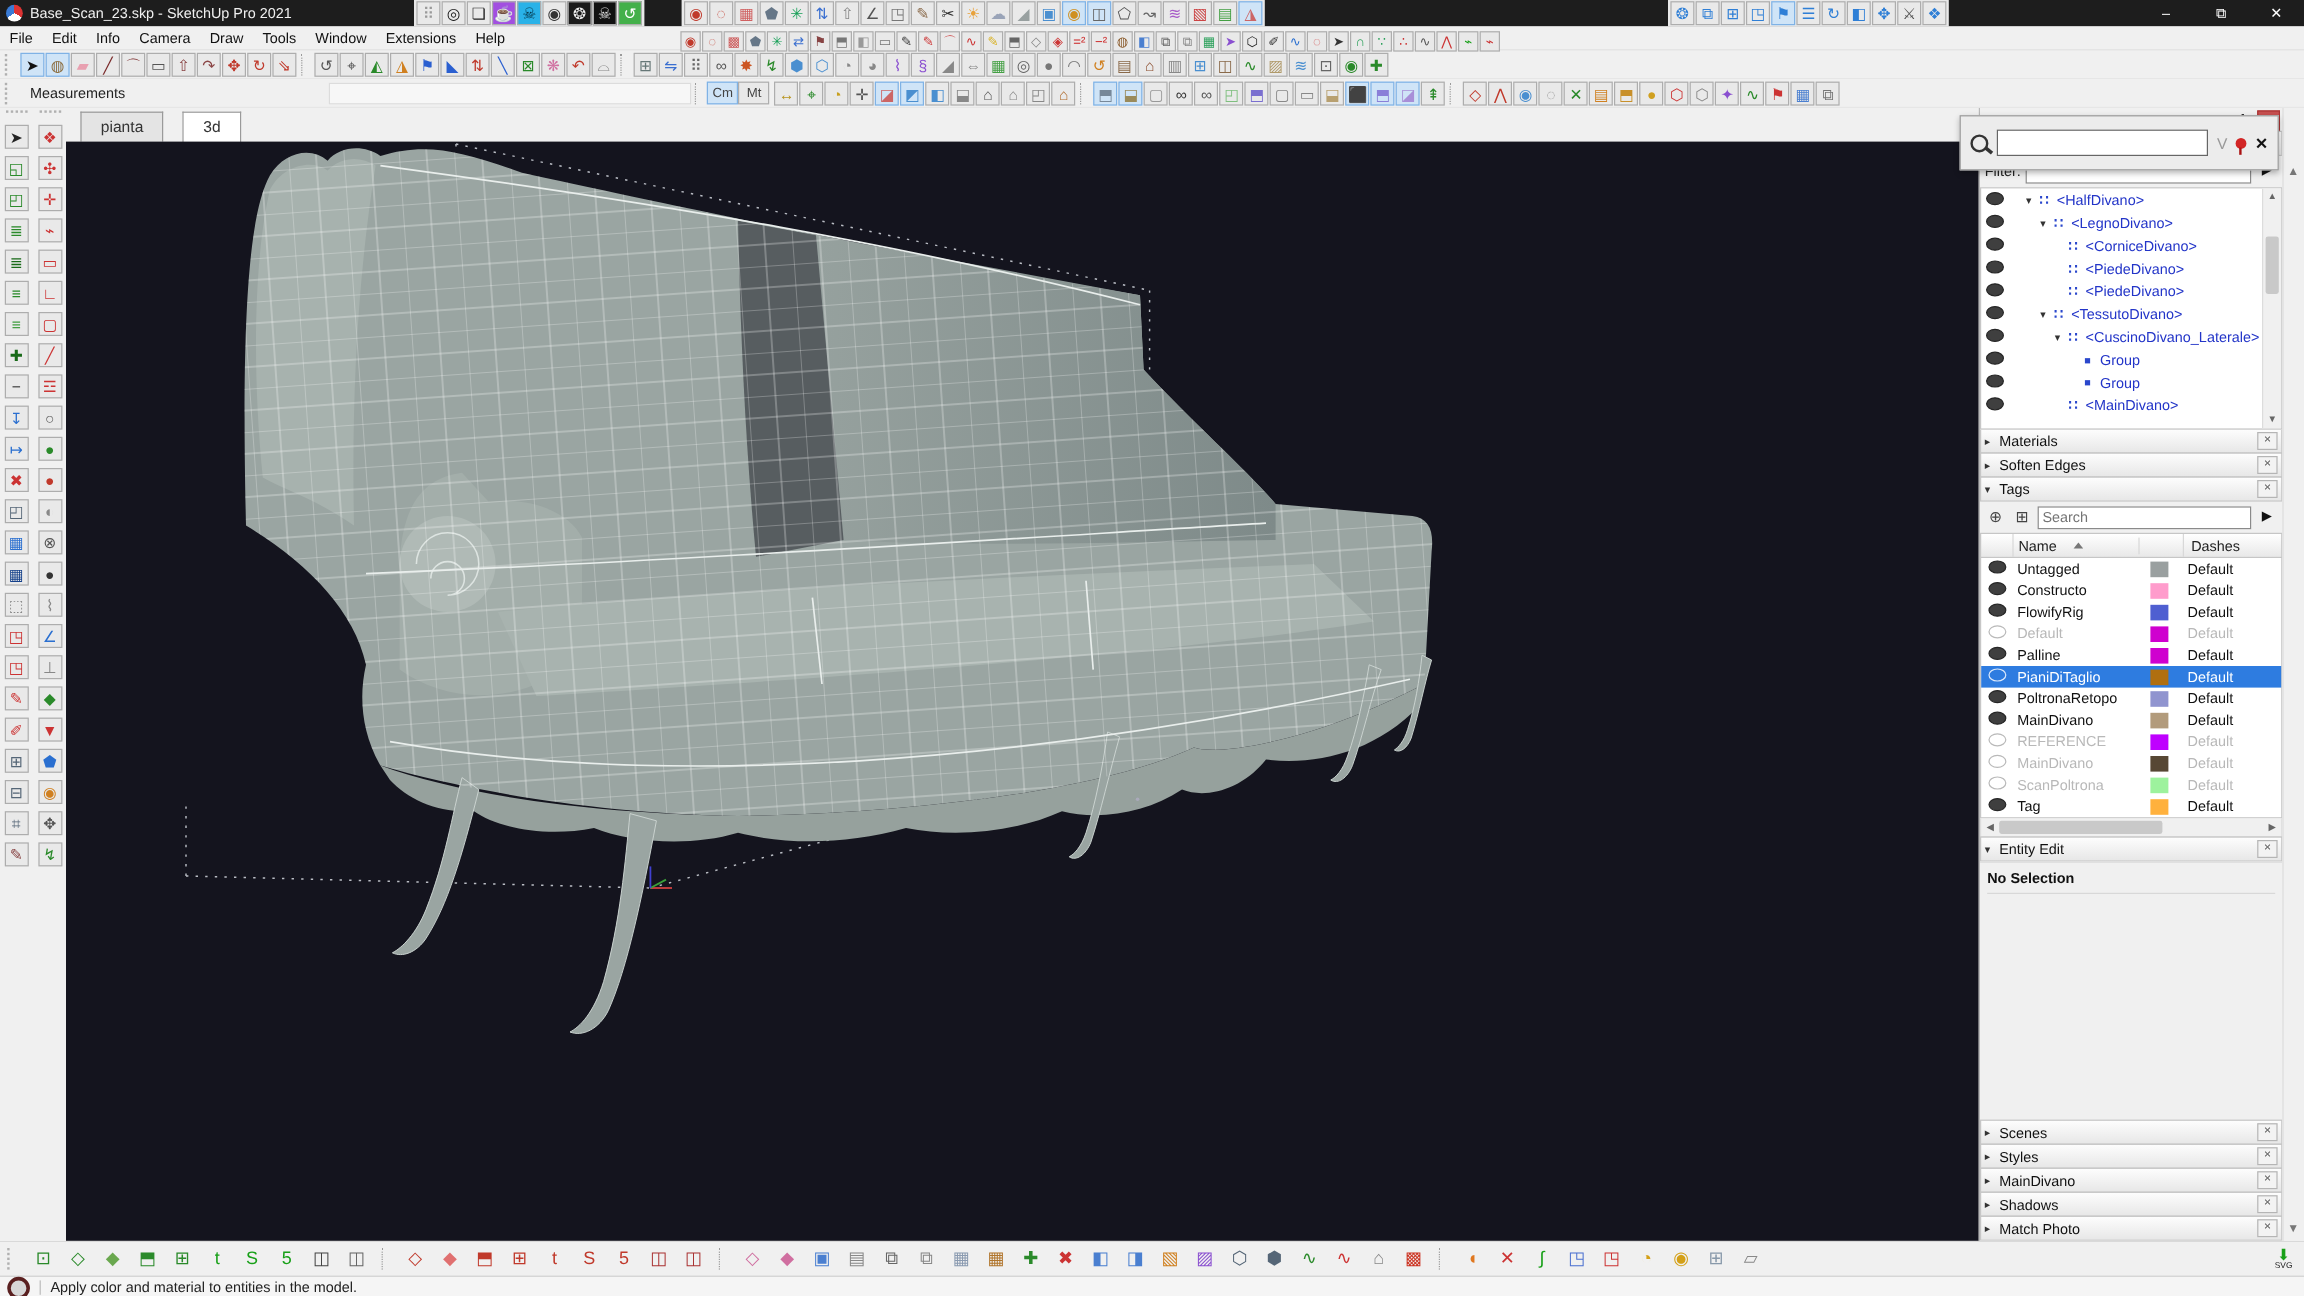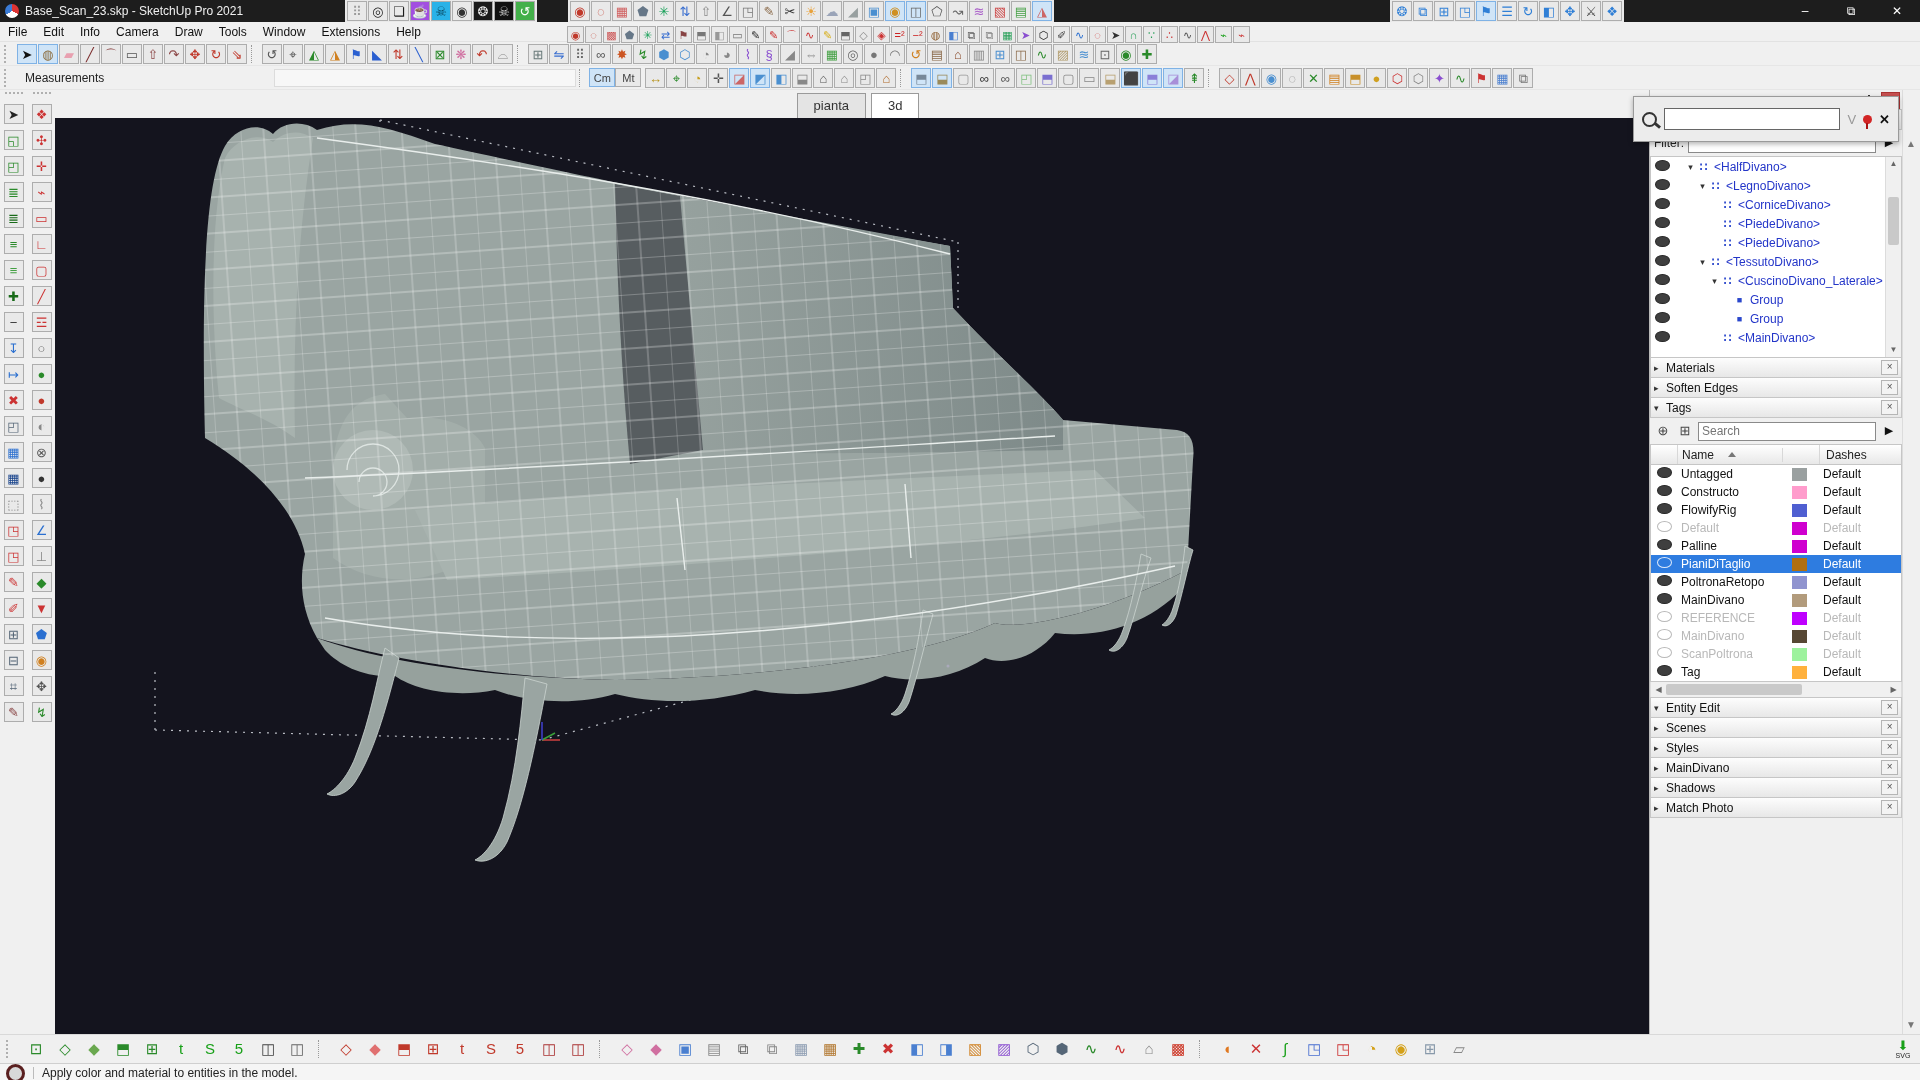--- a/index.html
+++ b/index.html
@@ -33,21 +33,21 @@
   .measure-box{width:300px;height:16px;background:#f7f7f7;border:1px solid #dcdcdc;margin-left:170px;}
   .unit-btn{min-width:26px;height:19px;line-height:18px;text-align:center;font-size:11px;color:#444;
         border:1px solid #adadad;background:#e9e9e9;box-sizing:border-box;}
   .unit-btn.hl{background:#cfe4f7;border-color:#7fb2e5;}
   
   .main{display:flex;height:944px;}
   .left-tools{width:55px;background:#f0f0f0;display:flex;gap:1px;padding-top:2px;}
   .vcol{width:27px;display:flex;flex-direction:column;align-items:center;gap:3px;}
   .vhandle{width:18px;height:5px;border-top:2px dotted #b0b0b0;margin-bottom:2px;}
   .viewport{width:1595px;position:relative;background:#f0f0f0;}
-  .scene-tabs{height:28px;display:flex;align-items:flex-end;padding-left:12px;gap:5px;justify-content:center;}
+  .scene-tabs{height:28px;display:flex;align-items:flex-end;padding-left:12px;gap:16px;}
   .scene-tab{padding:4px 16px 5px;font-size:13px;background:#e4e4e4;border:1px solid #9a9a9a;border-bottom:none;color:#333;}
   .scene-tab.active{background:#fff;position:relative;top:1px;padding-bottom:6px;}
   .canvas{position:absolute;left:0;right:0;top:28px;bottom:0;background:#14141e;overflow:hidden;}
   
   .tray{width:270px;background:#f0f0f0;border-left:1px solid #b9b9b9;display:flex;position:relative;}
   .tray-content{width:253px;display:flex;flex-direction:column;overflow:hidden;}
   .tray-scrollcol{width:17px;background:#f0f0f0;border-left:1px solid #dcdcdc;position:relative;}
   .scroll-arrow{position:absolute;left:2px;width:12px;text-align:center;color:#777;font-size:10px;}
   .tray-top{height:20px;display:flex;justify-content:flex-end;align-items:center;gap:6px;padding-right:2px;}
   .pinbtn{width:12px;height:12px;position:relative;}
@@ -719,20 +719,23 @@
             <span class="thumb"></span>
           </span>
         <span class="arr">▶</span>
       </div>
 
       <div class="sec-header">
         <span class="arrow">▾</span>
         <span class="sec-label">Entity Edit</span>
         <span class="xbox">×</span>
       </div>
+      <div class="ei-body">
+        <div class="ei-status">No Selection</div>
+      </div>
 
       <div id="bottom-sections">
           <div class="sec-header">
             <span class="arrow">▸</span>
             <span class="sec-label">Scenes</span>
             <span class="xbox">×</span>
           </div>
           <div class="sec-header">
             <span class="arrow">▸</span>
             <span class="sec-label">Styles</span>

